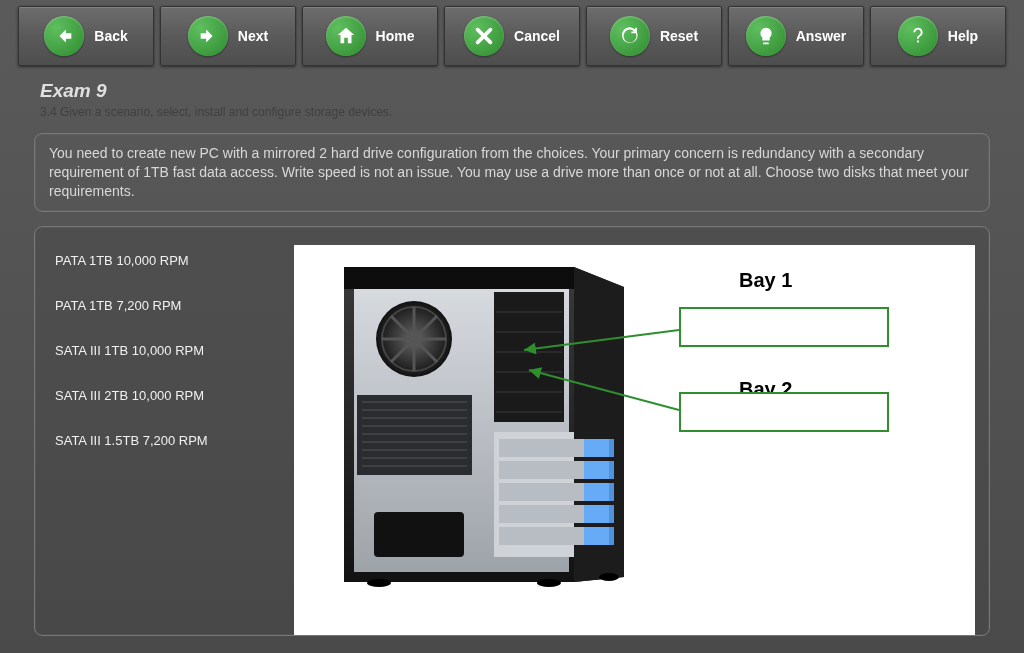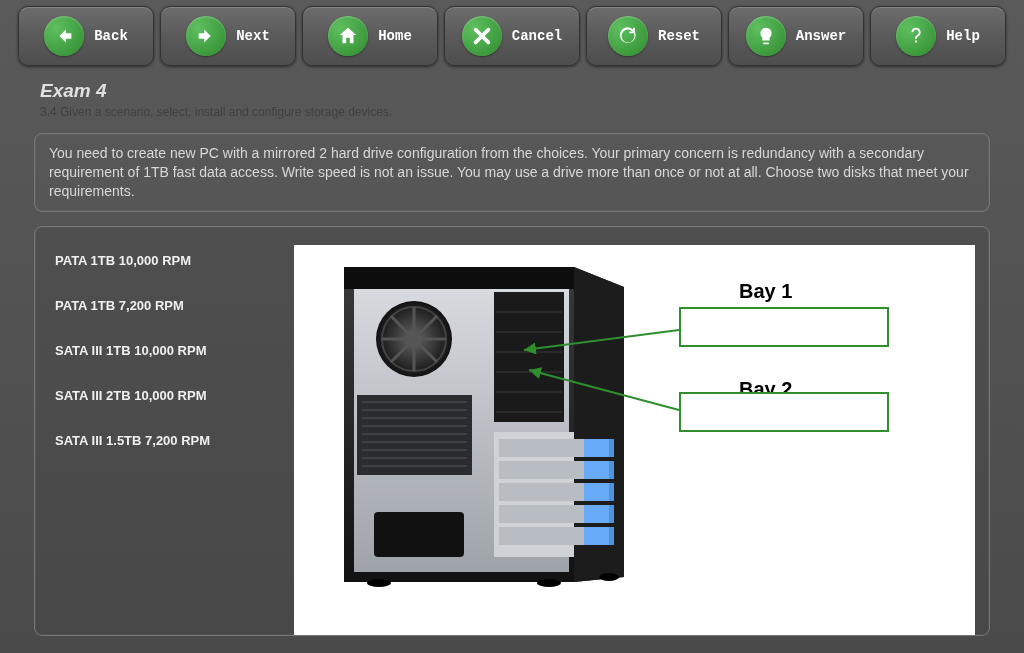--- a/index.html
+++ b/index.html
@@ -18,27 +18,26 @@
   }
   .tbtn {
     flex: 1;
     display: flex;
     align-items: center;
     justify-content: center;
     gap: 10px;
     height: 60px;
     background: linear-gradient(to bottom, #6d6d6d 0%, #5a5a5a 50%, #4e4e4e 100%);
     border: 1px solid #333;
-    border-radius: 10px;
+    border-radius: 2px;
     box-shadow: inset 0 1px 0 rgba(255,255,255,0.15), 0 1px 3px rgba(0,0,0,0.5);
     cursor: pointer;
     color: #fff;
     font-weight: bold;
     font-size: 14px;
-    font-family: Liberation Mono, monospace;
   }
   .icon-circle {
     width: 40px;
     height: 40px;
     border-radius: 50%;
     background: radial-gradient(circle at 30% 30%, #5fbf5f, #2e8b2e);
     display: flex;
     align-items: center;
     justify-content: center;
     box-shadow: inset 0 1px 2px rgba(255,255,255,0.3), 0 1px 2px rgba(0,0,0,0.4);
@@ -80,21 +79,20 @@
     height: 410px;
     box-shadow: inset 0 0 0 1px rgba(255,255,255,0.05);
   }
   .drive-list {
     width: 235px;
     display: flex;
     flex-direction: column;
     gap: 30px;
     padding-top: 8px;
     padding-left: 6px;
-    font-weight: bold;
   }
   .drive-item {
     font-size: 13px;
     color: #f0f0f0;
     cursor: grab;
   }
   .canvas {
     flex: 1;
     background: #fff;
     position: relative;
@@ -184,21 +182,21 @@
     <span class="icon-circle">
       <svg viewBox="0 0 24 24">
           <path d="M11 17h2v2h-2zm1-14a5 5 0 0 0-5 5h2a3 3 0 1 1 4.5 2.6C12 11.8 11 12.5 11 15h2c0-1.5.6-2 2-3a5 5 0 0 0-3-9z"></path>
         </svg>
     </span>
     <span>Help</span>
   </div>
 </div>
 
 <div class="header">
-  <div class="exam-title">Exam 4</div>
+  <div class="exam-title">Exam 9</div>
   <div class="objective">3.4 Given a scenario, select, install and configure storage devices.</div>
 </div>
 
 <div class="question-box">You need to create new PC with a mirrored 2 hard drive configuration from the choices. Your primary concern is redundancy with a secondary requirement of 1TB fast data access. Write speed is not an issue. You may use a drive more than once or not at all. Choose two disks that meet your requirements.</div>
 
 <div class="work-area">
   <div class="drive-list">
     <div class="drive-item">PATA 1TB 10,000 RPM</div>
     <div class="drive-item">PATA 1TB 7,200 RPM</div>
     <div class="drive-item">SATA III 1TB 10,000 RPM</div>
@@ -290,19 +288,19 @@
     <svg style="position:absolute;left:0;top:0;width:100%;height:100%;pointer-events:none">
       <defs>
         <marker id="ah" markerWidth="8" markerHeight="8" refX="6" refY="3" orient="auto">
           <path d="M0,0 L6,3 L0,6 z" fill="#2f8f2f"></path>
         </marker>
       </defs>
       <line x1="385" y1="85" x2="230" y2="105" class="arrow-line" marker-end="url(#ah)"></line>
       <line x1="385" y1="165" x2="235" y2="125" class="arrow-line" marker-end="url(#ah)"></line>
     </svg>
 
-    <div class="bay-label" style="left:445px;top:35px;">Bay 1</div>
+    <div class="bay-label" style="left:445px;top:24px;">Bay 1</div>
     <div class="bay-slot" style="left:385px;top:62px;"></div>
 
     <div class="bay-label" style="left:445px;top:133px;">Bay 2</div>
     <div class="bay-slot" style="left:385px;top:147px;"></div>
   </div>
 </div>
 
 </body></html>

